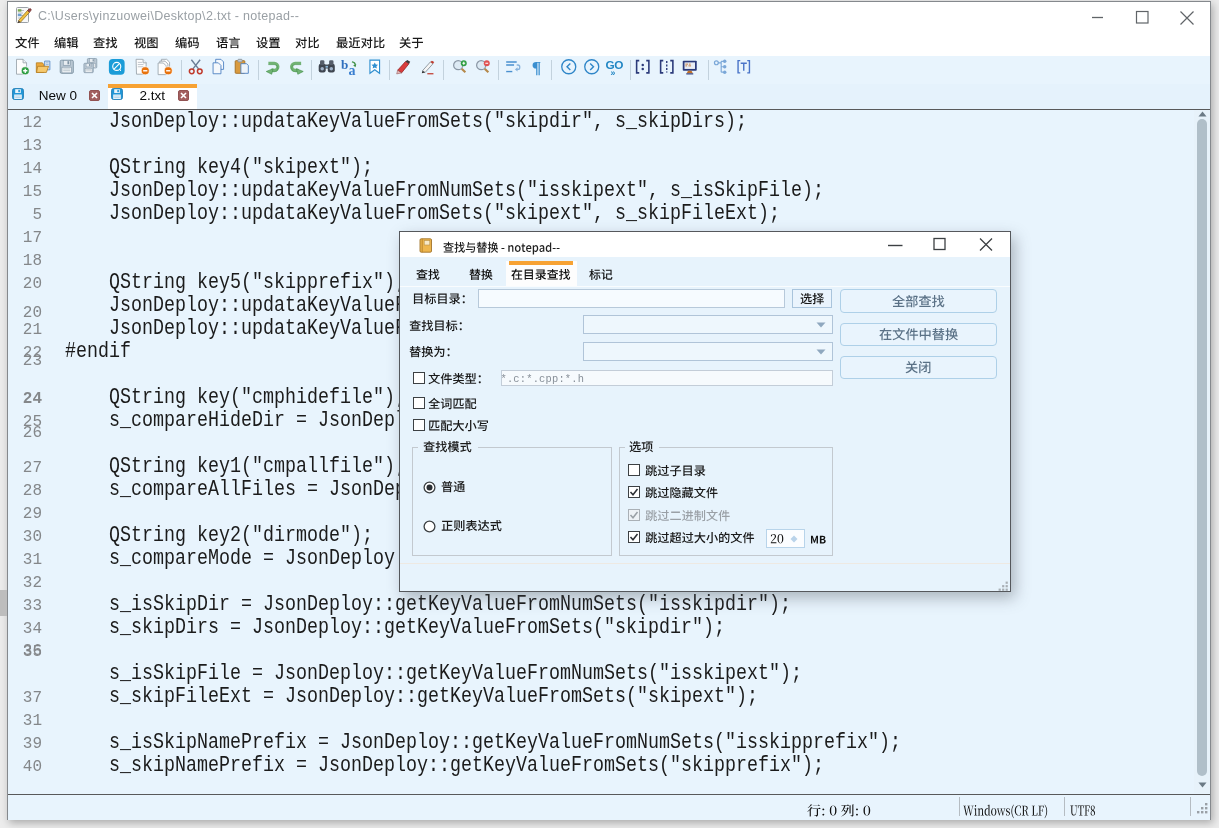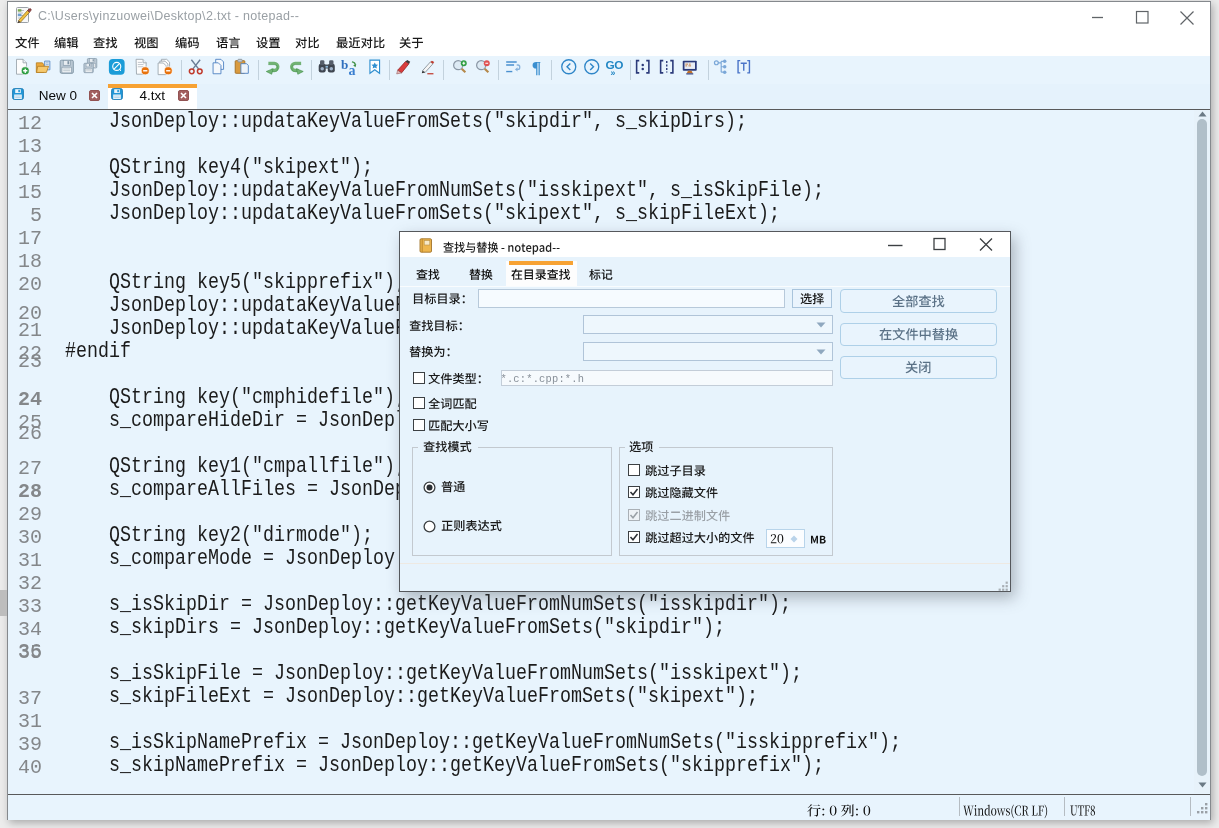--- a/index.html
+++ b/index.html
@@ -1,18 +1,18 @@
 <!DOCTYPE html>
 <html><head><meta charset="utf-8"><style>
 html,body{margin:0;padding:0;}
 body{width:1219px;height:828px;overflow:hidden;background:#ececec;font-family:"Liberation Sans",sans-serif;position:relative;}
 .abs{position:absolute;}
 .sep{position:absolute;width:1px;background:#c3d2dd;top:60px;height:20px;}
 .code{position:absolute;left:64.8px;font-family:"Liberation Mono",monospace;font-size:22px;line-height:23px;color:#1b1b1b;white-space:pre;transform:scaleX(0.8332);transform-origin:0 50%;}
-.lnum{position:absolute;font-family:"Liberation Mono",monospace;font-size:20px;line-height:23px;color:#84878a;width:34px;text-align:right;left:8px;}
+.lnum{position:absolute;font-family:"Liberation Mono",monospace;font-size:16px;line-height:23px;color:#84878a;width:34px;text-align:right;left:8px;}
 .icon{position:absolute;width:17.5px;height:17.5px;top:58.3px;}
 svg{display:block;}
 </style></head><body>
 <div class="abs" style="left:7px;top:1px;width:1204px;height:819px;background:#fff;border:1px solid #85898d;box-shadow:2px 3px 8px rgba(0,0,0,0.28);box-sizing:border-box;"></div>
 <div class="abs" style="left:0;top:590px;width:7px;height:26px;background:#bdbdbd;"></div>
 <svg class="abs" style="left:15px;top:6px;" width="17" height="18" viewBox="0 0 17 18">
 <rect x="1.5" y="1.5" width="12" height="15" rx="1" fill="#f7f7f7" stroke="#9aa0a6"></rect>
 <path d="M3 4.5h6M3 7h5M3 9.5h6M3 12h4" stroke="#b9bfc6" stroke-width="1"></path>
 <rect x="2.8" y="3.2" width="3.6" height="2.4" fill="#7aa84f"></rect>
     <rect x="2.8" y="7.8" width="3.6" height="2.4" fill="#6f9fd0"></rect>
@@ -249,21 +249,21 @@
     <path d="M3.2 8h5.6M3.2 9.6h5.6" stroke="#9fc8e2" stroke-width="0.7"></path>
   </svg>
 <svg class="abs" style="left:111px;top:88px;" width="12" height="12" viewBox="0 0 12 12">
     <rect x="0.5" y="0.5" width="11" height="11" rx="2" fill="#2196d6" stroke="#1a7ab2" stroke-width="0.8"></rect>
 <rect x="3.2" y="1.2" width="5.6" height="3.8" fill="#eaf4fb"></rect>
     <rect x="6.3" y="1.8" width="1.6" height="2.4" fill="#2196d6"></rect>
 <rect x="2.2" y="6.5" width="7.6" height="4.5" fill="#eaf4fb"></rect>
     <path d="M3.2 8h5.6M3.2 9.6h5.6" stroke="#9fc8e2" stroke-width="0.7"></path>
   </svg>
 <div class="abs" style="left:38.7px;top:88px;font-size:13.5px;color:#0a0a0a;">New 0</div>
-<div class="abs" style="left:139.5px;top:88px;font-size:13.5px;color:#0a0a0a;">4.txt</div>
+<div class="abs" style="left:139.5px;top:88px;font-size:13.5px;color:#0a0a0a;">2.txt</div>
 <svg class="abs" style="left:89.3px;top:89.8px;" width="11" height="11" viewBox="0 0 11 11">
     <rect x="0.5" y="0.5" width="10" height="10" rx="1.5" fill="#a25f5f" stroke="#925252"></rect>
 <path d="M3 3l5 5M8 3l-5 5" stroke="#fff" stroke-width="1.6"></path>
   </svg>
 <svg class="abs" style="left:178px;top:89.8px;" width="11" height="11" viewBox="0 0 11 11">
     <rect x="0.5" y="0.5" width="10" height="10" rx="1.5" fill="#a25f5f" stroke="#925252"></rect>
 <path d="M3 3l5 5M8 3l-5 5" stroke="#fff" stroke-width="1.6"></path>
   </svg>
 <div class="abs" style="left:8px;top:108.5px;width:1202px;height:686px;background:#e8f4fd;border-top:1.6px solid #58595a;border-bottom:1.8px solid #58595a;box-sizing:border-box;"></div>
 <div class="lnum" style="top:112.3px;">12</div>
@@ -286,21 +286,21 @@
 <div class="lnum" style="top:342.3px;">22</div>
 <div class="code" style="top:339.8px;">#endif</div>
 <div class="lnum" style="top:350px;">23</div>
 <div class="lnum" style="top:388.3px;font-weight:bold;">24</div>
 <div class="code" style="top:385.8px;">    QString key("cmphidefile");</div>
 <div class="lnum" style="top:411.3px;">25</div>
 <div class="code" style="top:408.8px;">    s_compareHideDir = JsonDeploy::getKeyValueFromNumSets("cmphidefile");</div>
 <div class="lnum" style="top:422px;">26</div>
 <div class="lnum" style="top:457.3px;">27</div>
 <div class="code" style="top:454.8px;">    QString key1("cmpallfile");</div>
-<div class="lnum" style="top:480.3px;font-weight:bold;">28</div>
+<div class="lnum" style="top:480.3px;">28</div>
 <div class="code" style="top:477.8px;">    s_compareAllFiles = JsonDeploy::getKeyValueFromNumSets("cmpallfile");</div>
 <div class="lnum" style="top:503.3px;">29</div>
 <div class="lnum" style="top:526.3px;">30</div>
 <div class="code" style="top:523.8px;">    QString key2("dirmode");</div>
 <div class="lnum" style="top:549.3px;">31</div>
 <div class="code" style="top:546.8px;">    s_compareMode = JsonDeploy::getKeyValueFromNumSets("dirmode");</div>
 <div class="lnum" style="top:572.3px;">32</div>
 <div class="lnum" style="top:595.3px;">33</div>
 <div class="code" style="top:592.8px;">    s_isSkipDir = JsonDeploy::getKeyValueFromNumSets("isskipdir");</div>
 <div class="lnum" style="top:618.3px;">34</div>

